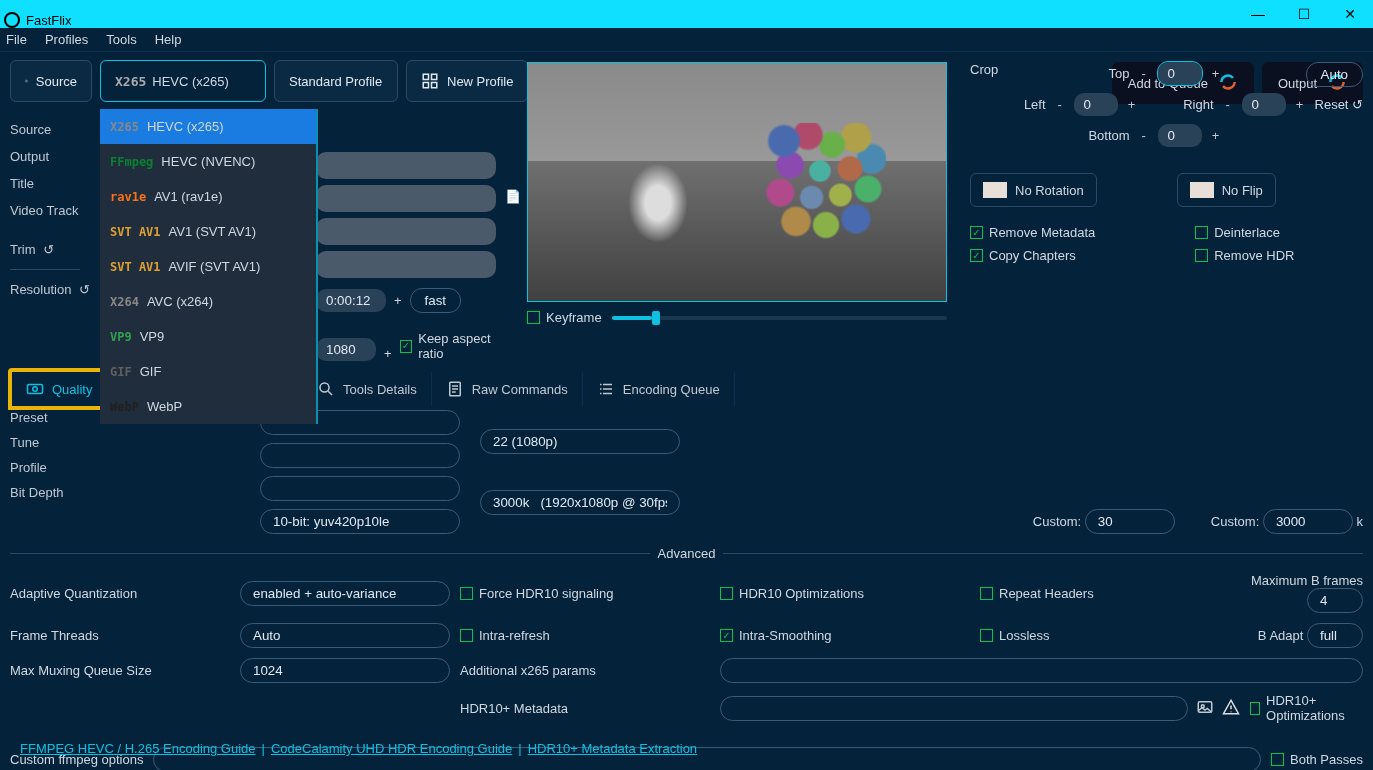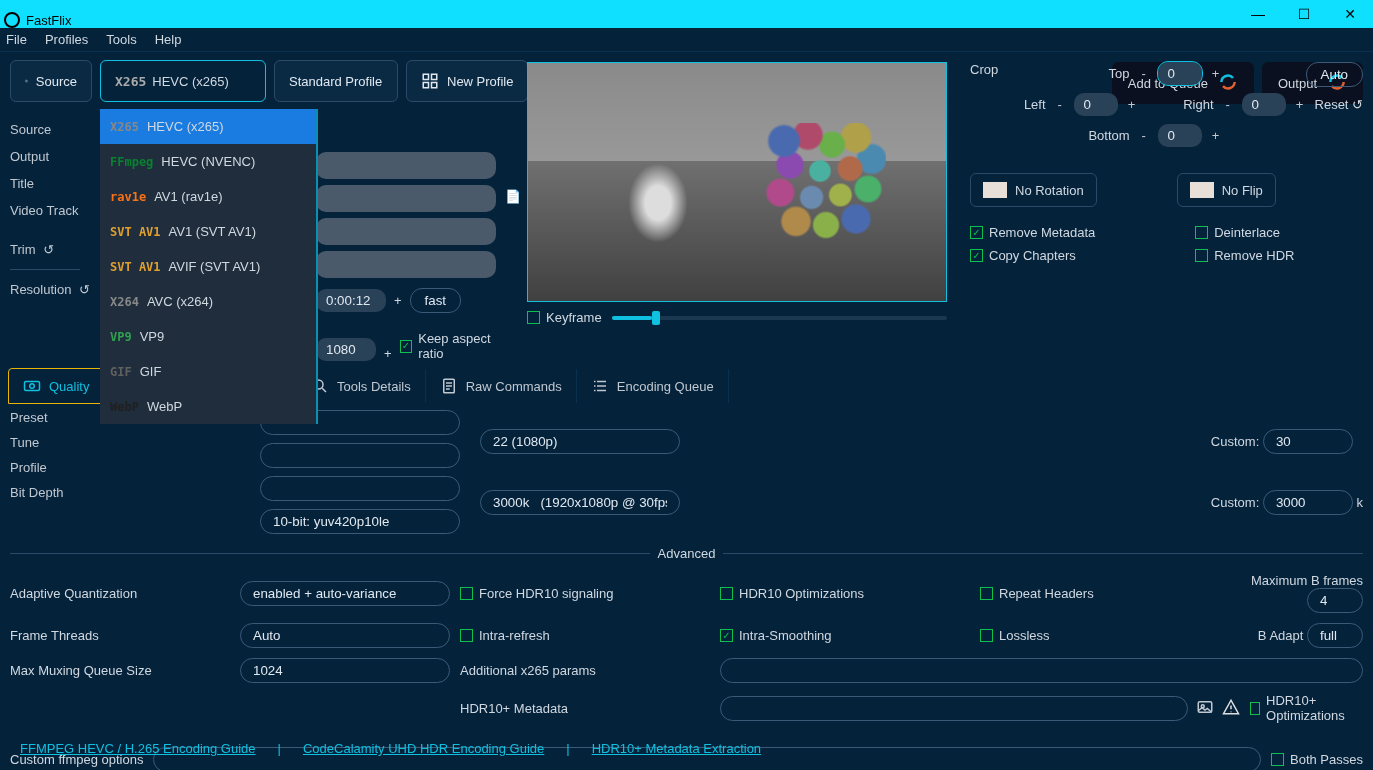--- a/index.html
+++ b/index.html
@@ -71,37 +71,37 @@
 .chk-col { display: flex; flex-direction: column; gap: 8px; }
 .chk { display: flex; align-items: center; gap: 6px; }
 .chkbox { width: 13px; height: 13px; border: 1px solid #0fc050; display: inline-flex; align-items: center; justify-content: center; color: #0fc050; font-size: 10px; line-height: 1; }
 
 .mid-controls { position: absolute; left: 316px; top: 100px; width: 200px; }
 .grey-input { background: #4a5a6a; border: none; border-radius: 10px; padding: 6px 10px; color: #e0e8f0; width: 180px; margin-bottom: 6px; }
 .small-round { background: #2a4258; border: none; border-radius: 10px; padding: 4px 10px; color: #e0e8f0; width: 60px; }
 
 .tabbar { position: absolute; left: 8px; top: 316px; right: 10px; display: flex; align-items: center; }
 .tab { padding: 8px 14px; display: flex; align-items: center; gap: 8px; color: #c0c8d0; cursor: pointer; border-right: 1px solid #0a3050; }
-.tab.active { border: 1px solid #eab308; border-radius: 4px 4px 0 0; color: #0fc0e0; }
+.tab.active { border: 4px solid #eab308; border-radius: 4px 4px 0 0; color: #0fc0e0; }
 
 .settings-area { position: absolute; left: 10px; top: 358px; right: 10px; }
 .set-label-col { width: 230px; display: flex; flex-direction: column; gap: 10px; }
 .set-label { color: #c0c8d0; }
 
 .pill-input { background: transparent; border: 1px solid #3a5a78; border-radius: 14px; padding: 4px 12px; color: #e0e8f0; }
 .wide-input { width: 200px; }
 .radio { width: 12px; height: 12px; border: 1px solid #0fc050; border-radius: 50%; display: inline-flex; align-items: center; justify-content: center; }
 .radio.sel::after { content: ""; width: 6px; height: 6px; background: #0fc050; border-radius: 50%; }
 
 .adv-divider { display: flex; align-items: center; margin: 12px 0; gap: 8px; }
 .adv-divider .line { flex: 1; height: 1px; background: #2a4a68; }
 
 .adv-grid { display: grid; grid-template-columns: 220px 210px 250px 250px 260px 1fr; gap: 10px 10px; align-items: center; }
 
-.footer-links { position: absolute; bottom: 14px; left: 20px; display: flex; gap: 22px; color: #0fc0e0; }
+.footer-links { position: absolute; bottom: 14px; left: 20px; display: flex; gap: 6px; color: #0fc0e0; }
 .footer-links a { color: #0fc0e0; text-decoration: underline; }
 
 .codec-dropdown { position: absolute; left: 100px; top: 57px; width: 218px; background: #1f2d3c; z-index: 100; max-height: 400px; overflow-y: auto; border-right: 2px solid #0a90b0; }
 .codec-item { padding: 10px 10px; display: flex; align-items: center; gap: 8px; cursor: pointer; }
 .codec-item.selected { background: #1a7be0; }
 .codec-logo { font-size: 12px; font-weight: bold; font-family: monospace; }
 
 svg.icon { width: 18px; height: 18px; }
 .spin-icon svg { width: 20px; height: 20px; }
 </style>
@@ -348,21 +348,21 @@
         <input class="pill-input wide-input" style="">
         <input class="pill-input wide-input" style="">
         <input class="pill-input wide-input" style="">
         <input class="pill-input wide-input" value="10-bit: yuv420p10le" style="">
       </div>
       <div style="display:flex;flex-direction:column;gap:36px;justify-content:center;">
         <input class="pill-input wide-input" value="22 (1080p)" style="">
         <input class="pill-input wide-input" value="3000k   (1920x1080p @ 30fps)" style="">
       </div>
       <div style="flex:1"></div>
-      <div style="display:flex;flex-direction:column;gap:36px;justify-content:center;">
+      <div style="display:flex;flex-direction:row;gap:36px;justify-content:center;align-items:flex-end;">
         <div><span>Custom:</span> <input class="pill-input" style="width: 90px;" value="30"></div>
         <div><span>Custom:</span> <input class="pill-input" style="width: 90px;" value="3000"> <span>k</span></div>
       </div>
     </div>
 
     <div class="adv-divider">
       <div class="line"></div>
       <span>Advanced</span>
       <div class="line"></div>
     </div>

